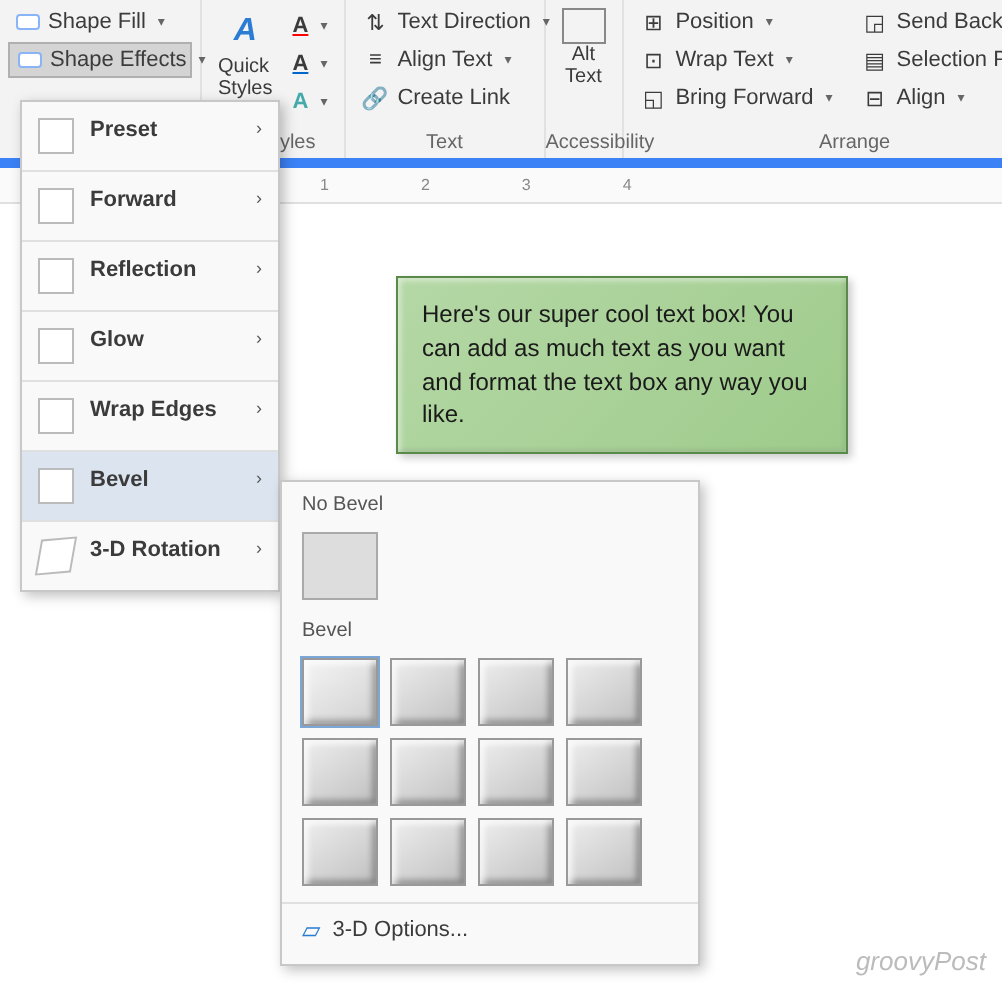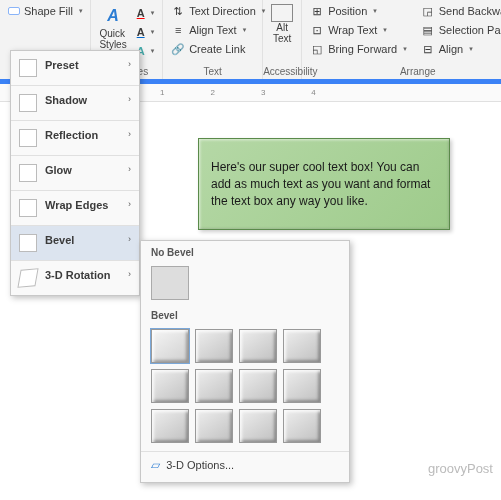--- a/index.html
+++ b/index.html
@@ -11,47 +11,51 @@
 .ritm{display:flex;align-items:center;gap:4px;padding:1px 4px;height:18px;white-space:nowrap;cursor:pointer}
 .ritm.active{background:#d4d4d4;border:1px solid #b0b0b0}
 .chev::after{content:"▾";font-size:7px;margin-left:2px;color:#666}
 .ico{width:14px;height:14px;display:inline-flex;align-items:center;justify-content:center;flex-shrink:0}
 .shp-ico{width:12px;height:8px;background:#fff;border:1px solid #8ab4f8;border-radius:2px}
 .bigbtn{display:flex;flex-direction:column;align-items:center;padding:2px 4px;cursor:pointer}
 .bigbtn .ico{width:24px;height:24px}
 .ruler{height:18px;background:#fafafa;border-bottom:1px solid #e0e0e0;font-size:8px;color:#888;display:flex;align-items:center;padding-left:160px;position:relative;z-index:0}
 .ruler span{margin-right:46px}
 .doc{position:relative;height:414px;background:#fff}
-.textbox{position:absolute;left:198px;top:36px;width:252px;padding:20px 12px;background:linear-gradient(135deg,#b5d8a6,#9ecb8b);border:1px solid #5a8a4a;box-shadow:inset 1px 1px 3px rgba(255,255,255,.6),inset -1px -1px 2px rgba(0,0,0,.15),2px 2px 4px rgba(0,0,0,.2);font-size:12px;line-height:1.4;color:#1a1a1a}
+.textbox{position:absolute;left:198px;top:36px;width:226px;padding:10px 12px;background:linear-gradient(135deg,#b5d8a6,#9ecb8b);border:1px solid #5a8a4a;box-shadow:inset 1px 1px 3px rgba(255,255,255,.6),inset -1px -1px 2px rgba(0,0,0,.15),2px 2px 4px rgba(0,0,0,.2);font-size:12px;line-height:1.4;color:#1a1a1a}
 .eff-menu{position:absolute;left:10px;top:50px;width:130px;background:#f9f9f9;border:1px solid #c8c8c8;box-shadow:2px 2px 6px rgba(0,0,0,.25);z-index:10}
 .mi{display:flex;gap:8px;padding:8px 8px;cursor:pointer;position:relative}
 .mi:hover,.mi.hover{background:#dce4ef}
 .mi .arr{margin-left:auto;font-size:9px;color:#555}
 .msep{height:1px;background:#e0e0e0;margin:0}
 .mico{width:18px;height:18px;background:#fff;border:1px solid #bbb;flex-shrink:0}
 .bevel-menu{position:absolute;left:140px;top:240px;width:210px;background:#f9f9f9;border:1px solid #c8c8c8;box-shadow:2px 2px 6px rgba(0,0,0,.25);z-index:11;padding-bottom:4px}
-.bhdr{font-size:10px;font-weight:700;color:#555;padding:6px 10px 4px}
+.bhdr{font-size:10px;font-weight:400;color:#555;padding:6px 10px 4px}
 .bgrid{display:grid;grid-template-columns:repeat(4,38px);gap:6px;padding:4px 10px 8px}
 .bsw{width:38px;height:34px;background:linear-gradient(145deg,#eee,#c0c0c0);border:1px solid #999;cursor:pointer;box-shadow:inset 2px 2px 3px rgba(255,255,255,.8),inset -2px -2px 3px rgba(0,0,0,.3)}
 .bsw.hover{outline:1px solid #7aa7d8;background:linear-gradient(145deg,#f5f5f5,#d0d0d0)}
 .nob{width:38px;height:34px;background:#ddd;border:1px solid #aaa;margin:4px 10px;cursor:pointer}
 .opt{display:flex;align-items:center;gap:6px;padding:6px 10px;border-top:1px solid #e0e0e0;cursor:pointer;font-size:11px}
 .opt::before{content:"▱";color:#2b7cd3;font-size:12px}
-.wm{position:absolute;right:8px;bottom:24px;font-size:13px;color:#bbb;z-index:5}
+.wm{position:absolute;right:8px;bottom:12px;font-size:13px;color:#bbb;font-style:italic;z-index:5}
 </style>
 </head>
 <body>
 
 <div class="ribbon">
 
   <div class="rgrp" style="width:101px">
     <div class="stack">
       <div class="ritm chev">
           <span class="ico shp-ico"></span>
           <span>Shape Fill</span>
+        </div>
+      <div class="ritm chev active">
+          <span class="ico shp-ico"></span>
+          <span>Shape Effects</span>
         </div>
     </div>
   </div>
 
   <div class="rgrp" style="width:80px">
     <div style="display:flex;gap:2px">
       <div class="bigbtn chev">
         <span class="ico" style="font-size:16px;font-weight:bold;font-style:italic;color:#2b7cd3">A</span>
         <span style="font-size:10px;white-space:pre">Quick
 Styles</span>
@@ -148,21 +152,21 @@
 
 <div class="eff-menu">
   <div class="mi">
       <span class="mico"></span>
       <b>Preset</b>
       <span class="arr">›</span>
     </div>
   <div class="msep"></div>
   <div class="mi">
       <span class="mico"></span>
-      <b>Shadow</b>
+      <b>Forward</b>
       <span class="arr">›</span>
     </div>
   <div class="msep"></div>
   <div class="mi">
       <span class="mico"></span>
       <b>Reflection</b>
       <span class="arr">›</span>
     </div>
   <div class="msep"></div>
   <div class="mi">

